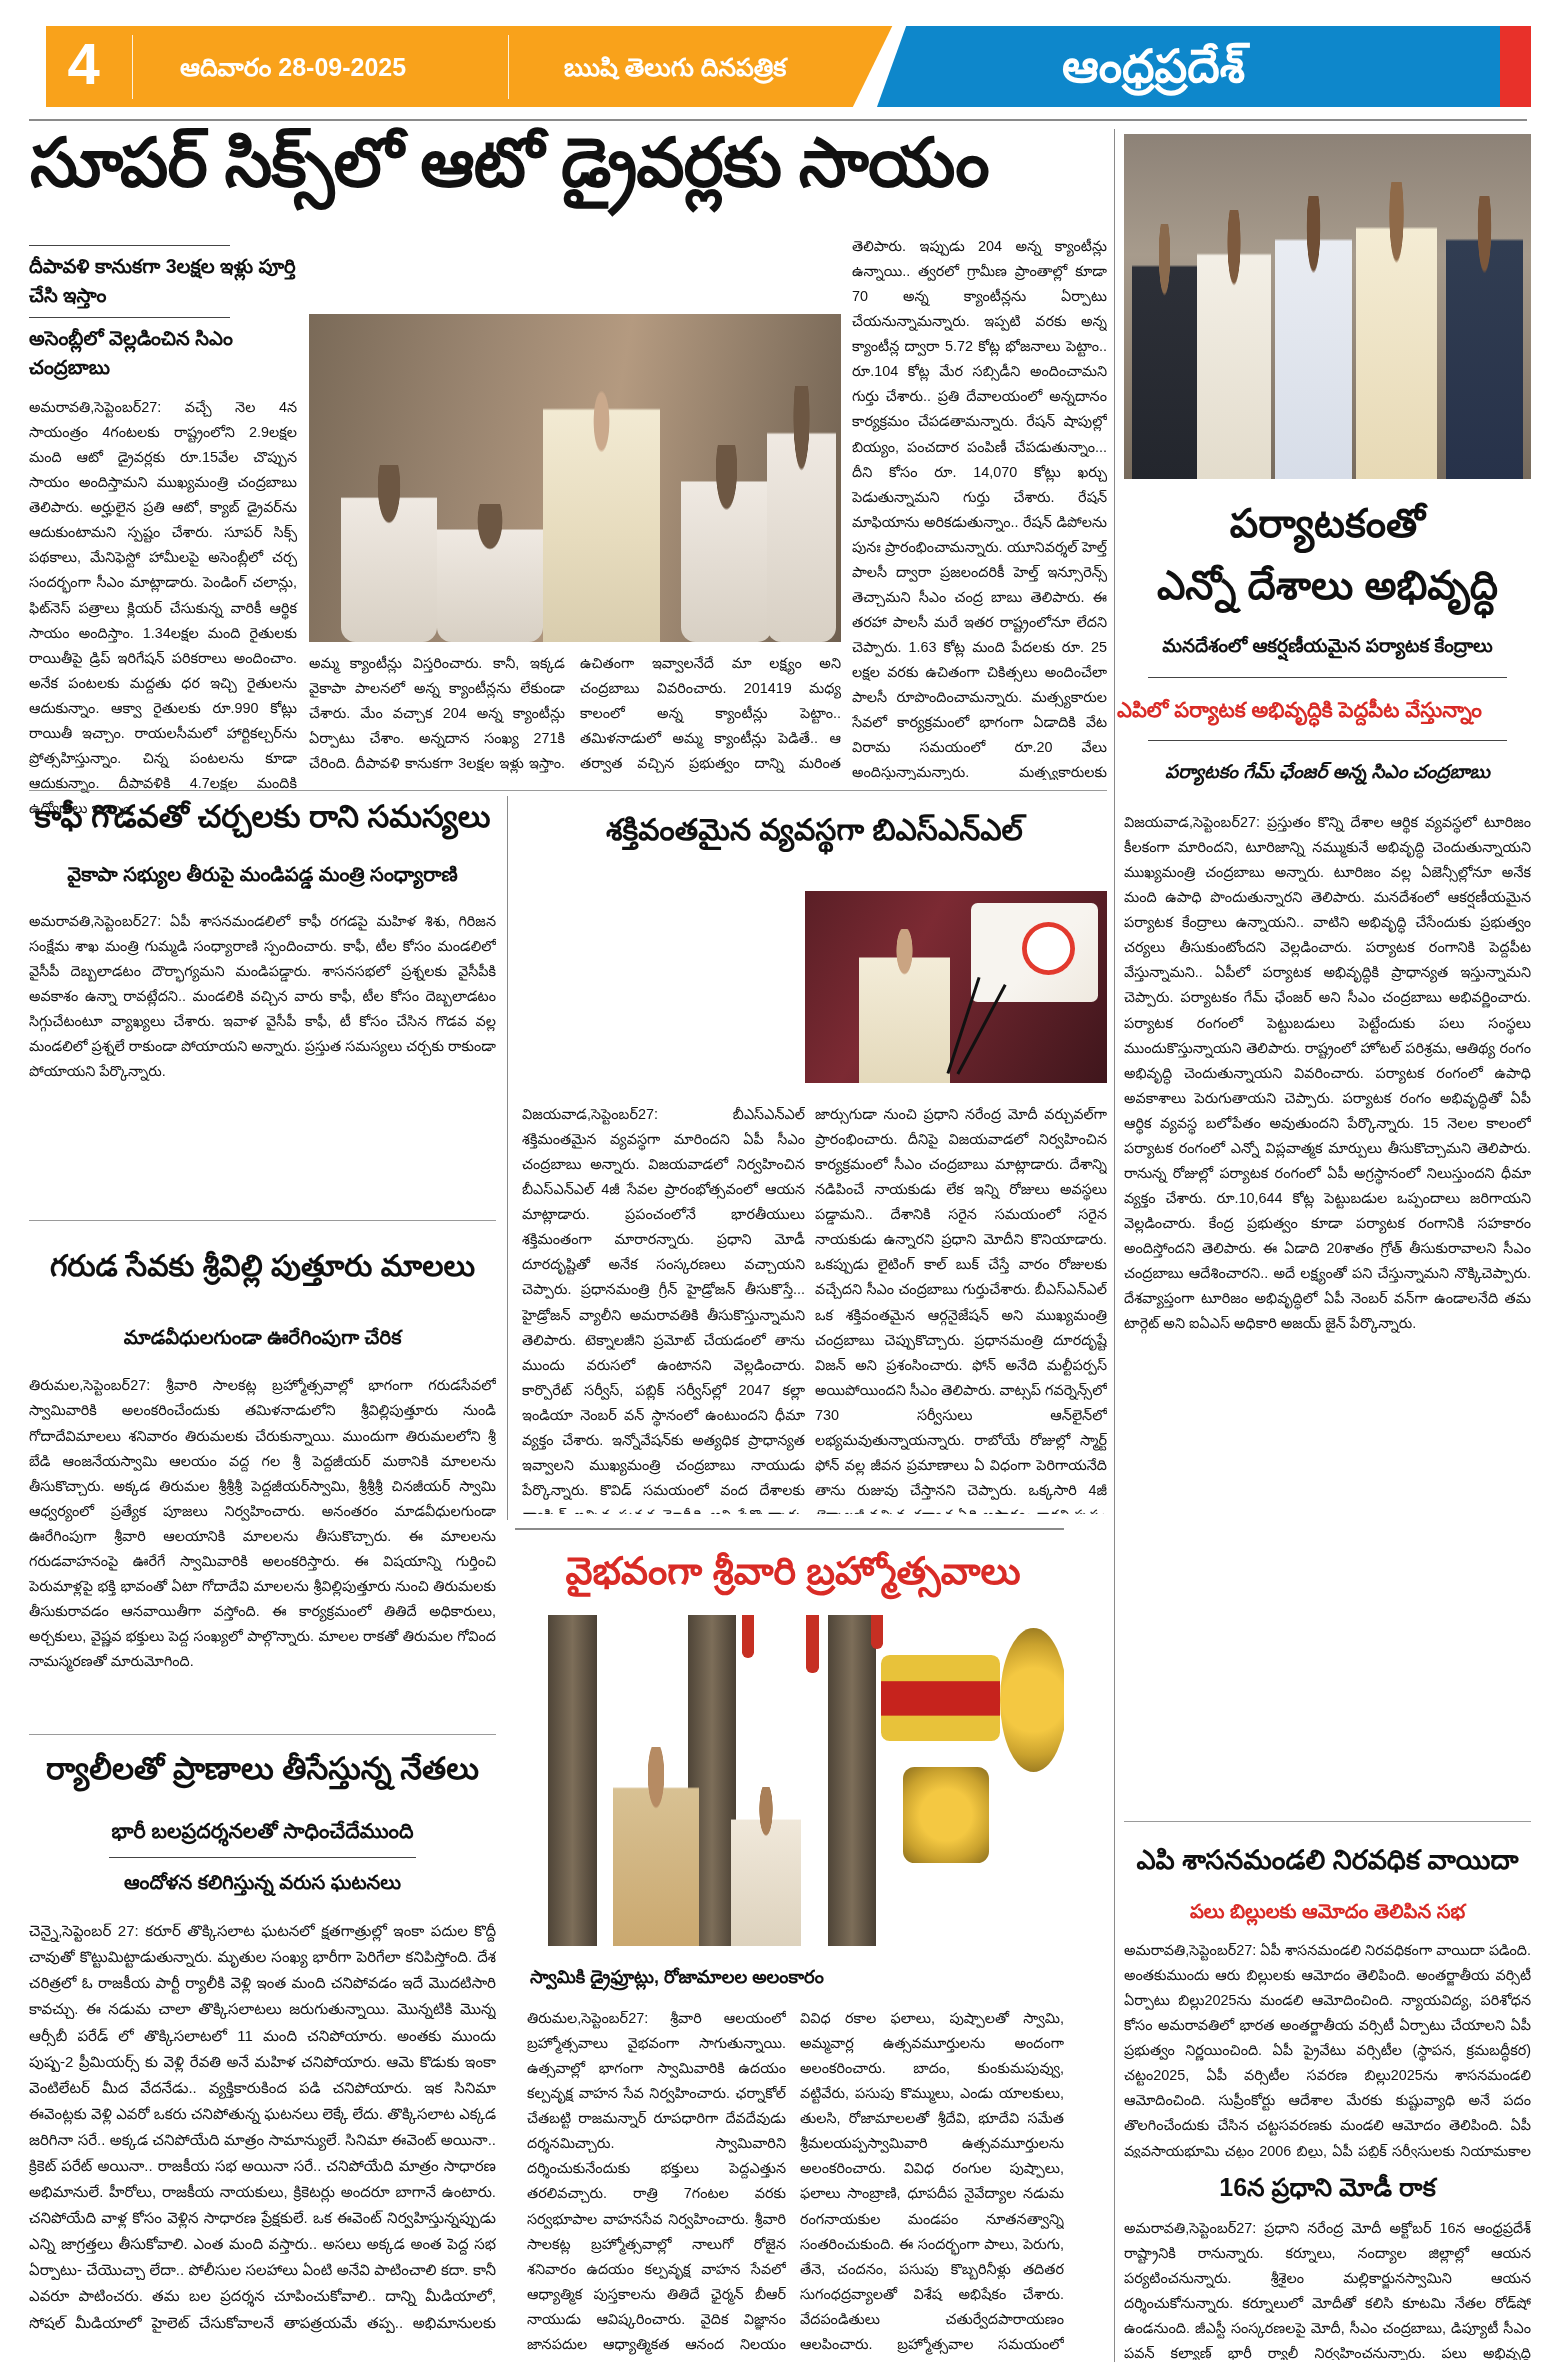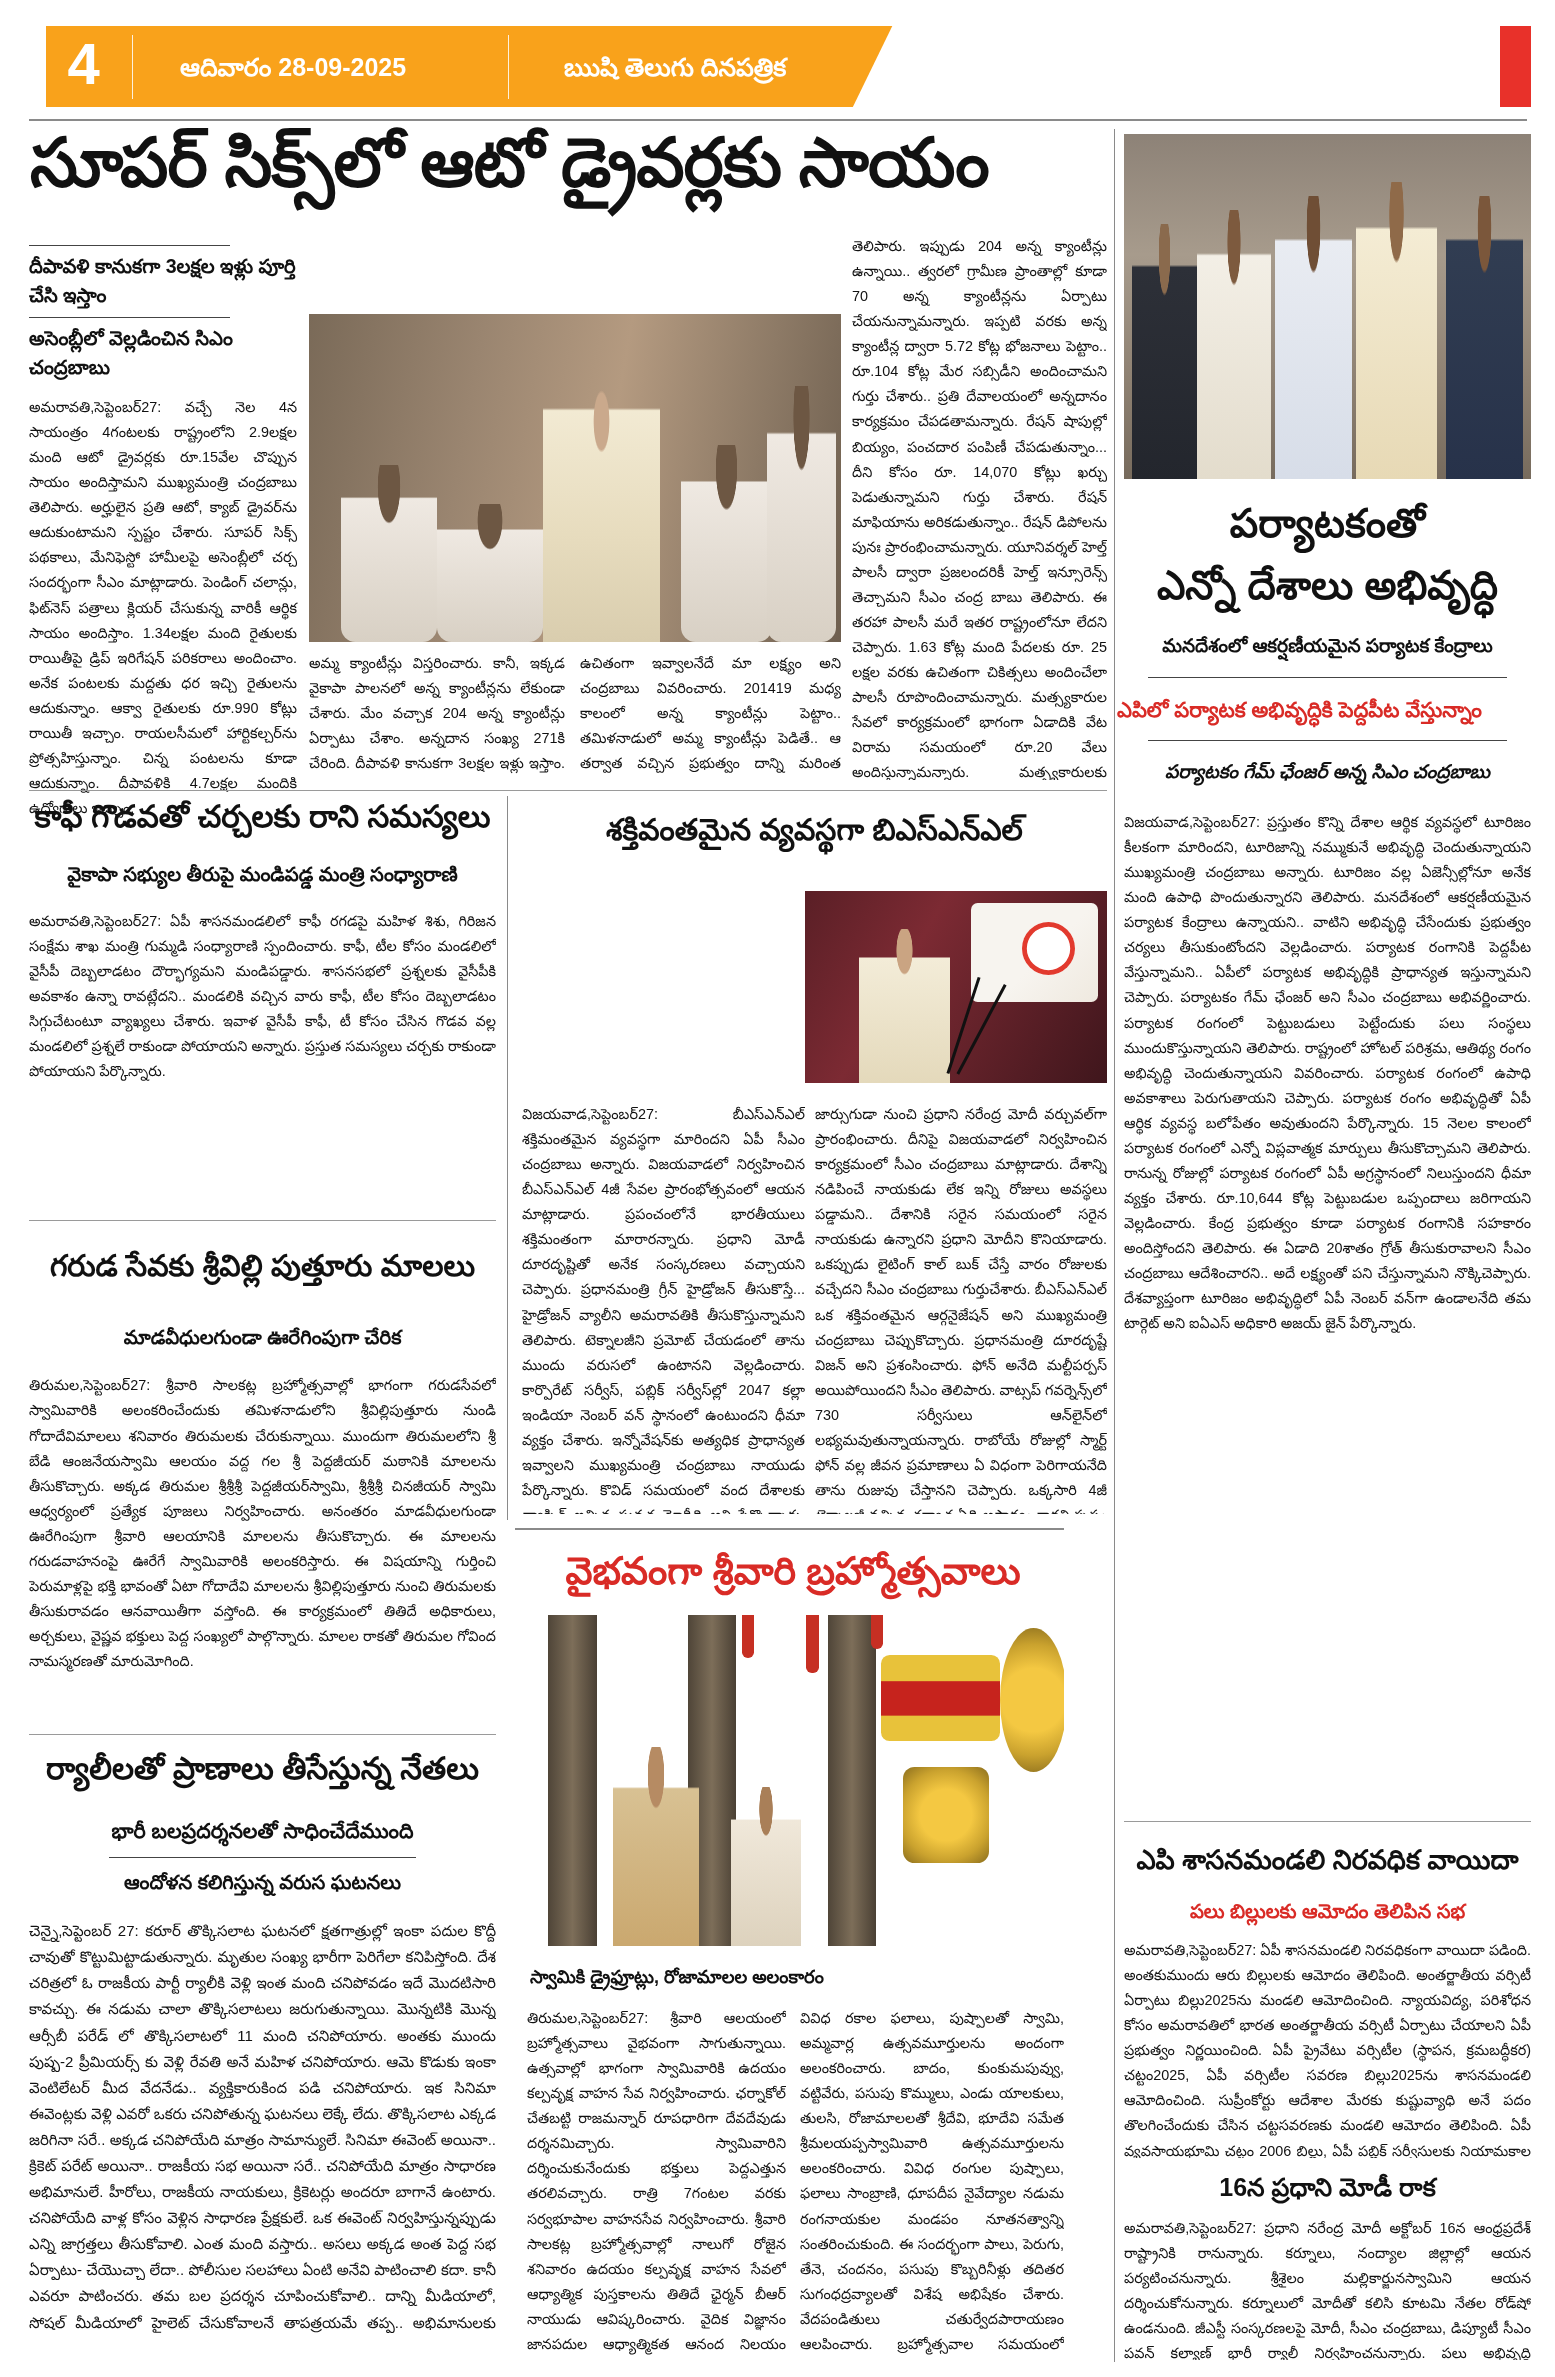--- a/index.html
+++ b/index.html
@@ -55,20 +55,23 @@
 
 <div id="page">
 
   <div class="abs" style="left:46px;top:26px;width:1486px;height:81px;">
     <div class="abs hdr-orange" style="left:0;top:0;width:877px;height:81px;">
       <div class="abs pgnum" style="left:21.6px;top:8.6px;">4</div>
       <div class="abs vline" style="left:86px;top:8.6px;height:64px;"></div>
       <div class="abs hdr-txt" style="left:134px;top:27px;">ఆదివారం 28-09-2025</div>
       <div class="abs vline" style="left:462px;top:8.6px;height:64px;"></div>
       <div class="abs hdr-txt" style="left:518px;top:27px;">ఋషి తెలుగు దినపత్రిక</div>
+    </div>
+    <div class="abs hdr-blue" style="left:805px;top:0;width:649px;height:81px;">
+      <div class="abs hdr-sec" style="left:211px;top:13.4px;">ఆంధ్రప్రదేశ్</div>
     </div>
     <div class="abs hdr-red" style="left:1454px;top:0;width:31px;height:81px;"></div>
   </div>
   <div class="abs hrule" style="left:29px;top:119px;width:1498px;"></div>
 
   <div class="abs vrule" style="left:1114px;top:129px;height:2233px;"></div>
 
   <div class="abs headline-xl" style="left:30px;top:120px;width:1078px;">సూపర్ సిక్స్‌లో ఆటో డ్రైవర్లకు సాయం</div>
 
   <div class="abs" style="left:29px;top:239px;width:268px;">

